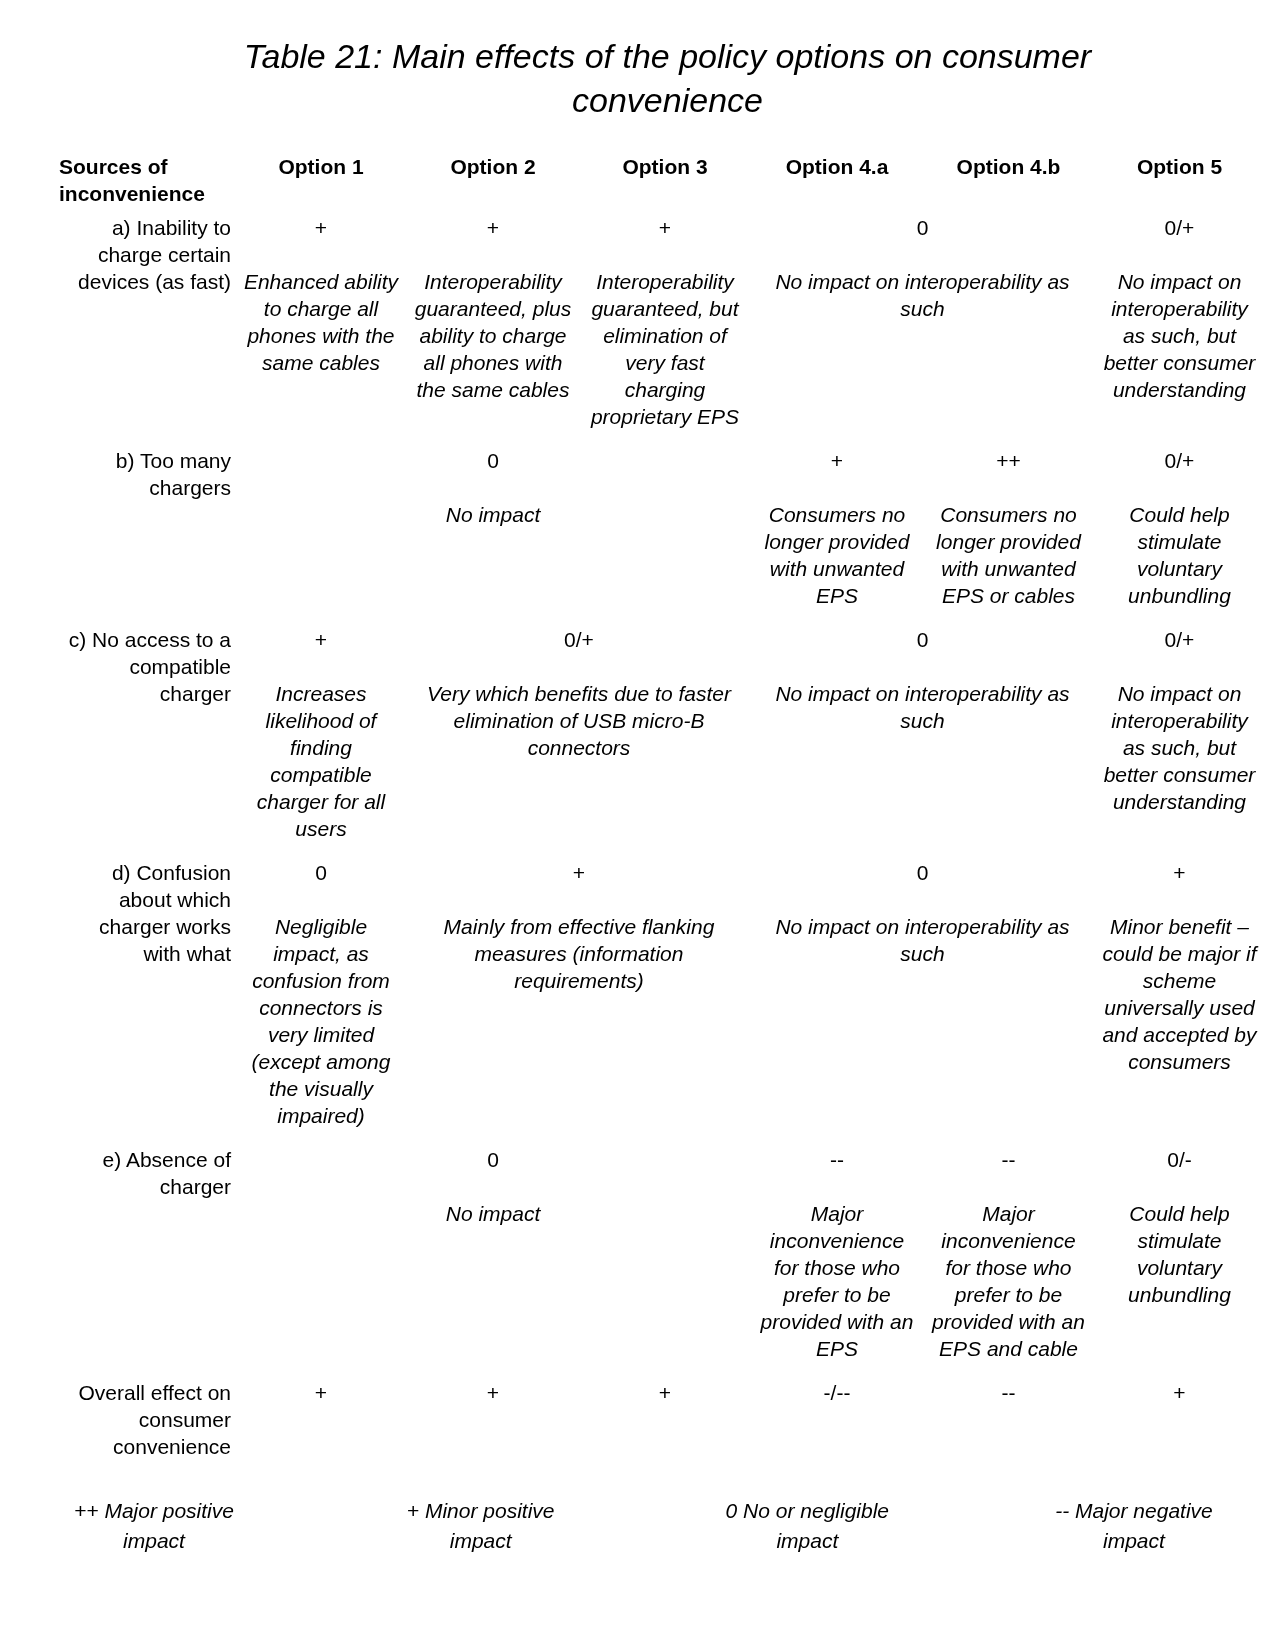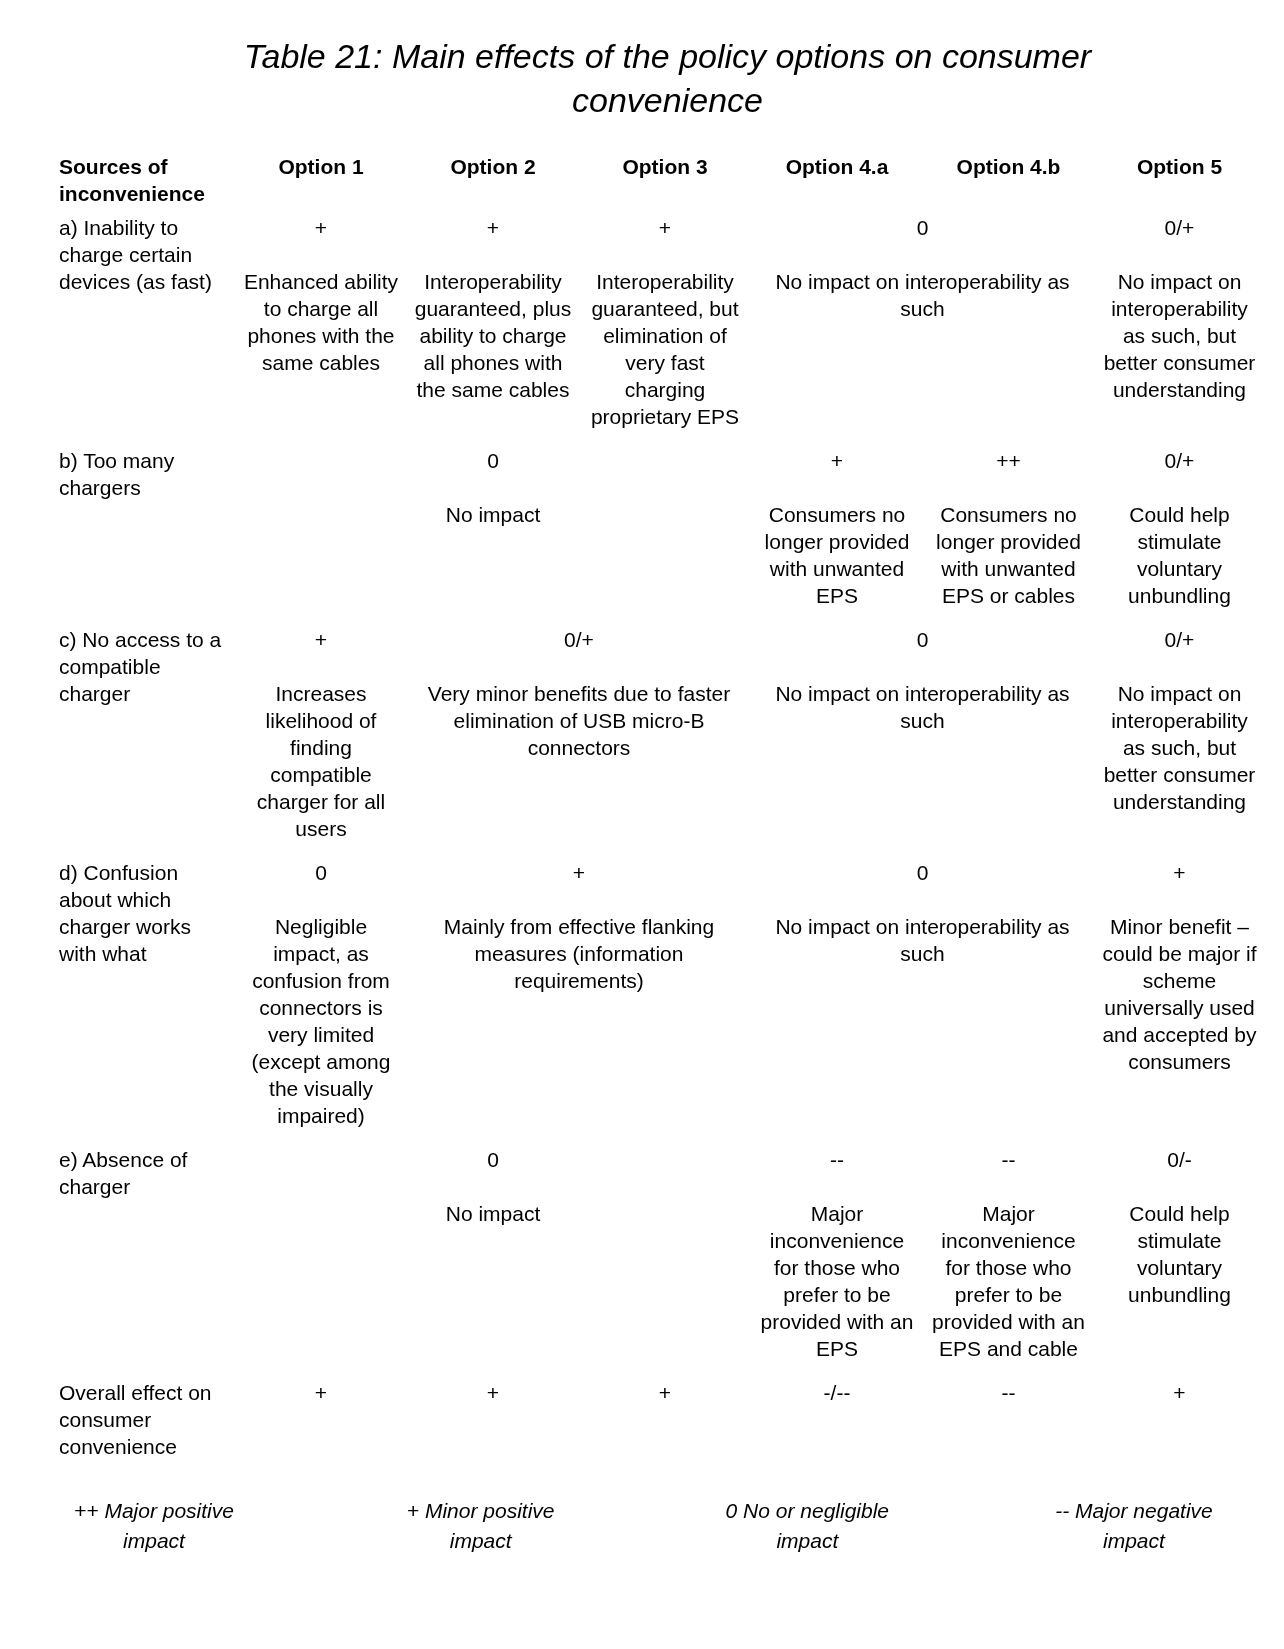--- a/index.html
+++ b/index.html
@@ -39,26 +39,26 @@
   table.effects thead th {
     font-weight: bold;
     text-align: center;
     padding-bottom: 2px;
     margin-left: 16px;
   }
   table.effects thead th.corner {
     text-align: left;
   }
   td.row-label {
-    text-align: left;
+    text-align: right;
     font-weight: normal;
   }
   td.effect-cell { text-align: center; }
   .sym { text-align: center; }
-  .desc { text-align: center; margin-top: 27px; }
+  .desc { text-align: center; margin-top: 27px; font-style: italic; }
   .legend {
     display: flex;
     justify-content: space-between;
     width: 1178px;
     margin-top: 24px;
     font-style: italic;
     font-size: 21px;
     line-height: 30px;
   }
   .legend-item {
@@ -138,21 +138,21 @@
           </td>
         </tr>
         <tr>
           <td class="row-label">c) No access to a compatible charger</td>
           <td class="effect-cell" colspan="1">
             <div class="sym">+</div>
             <div class="desc">Increases likelihood of finding compatible charger for all users</div>
           </td>
           <td class="effect-cell" colspan="2">
             <div class="sym">0/+</div>
-            <div class="desc">Very minor benefits due to faster elimination of USB micro-B connectors</div>
+            <div class="desc">Very which benefits due to faster elimination of USB micro-B connectors</div>
           </td>
           <td class="effect-cell" colspan="2">
             <div class="sym">0</div>
             <div class="desc">No impact on interoperability as such</div>
           </td>
           <td class="effect-cell" colspan="1">
             <div class="sym">0/+</div>
             <div class="desc">No impact on interoperability as such, but better consumer understanding</div>
           </td>
         </tr>

